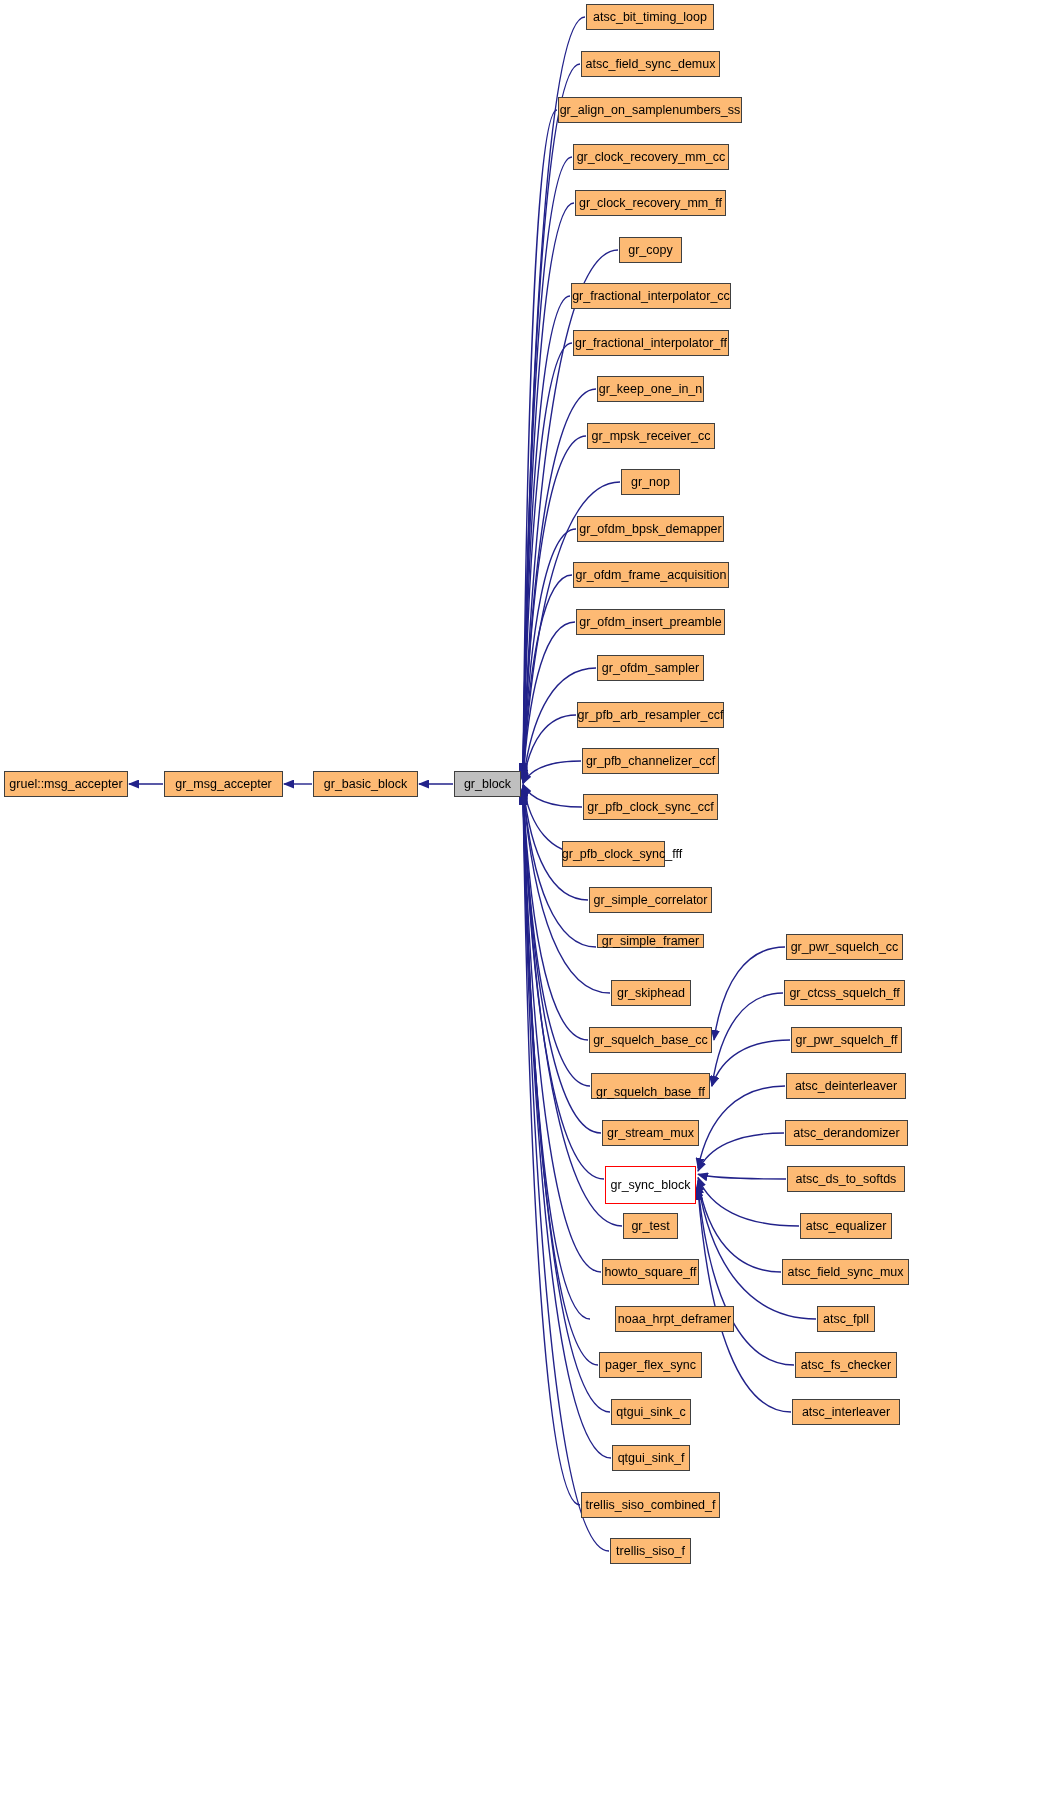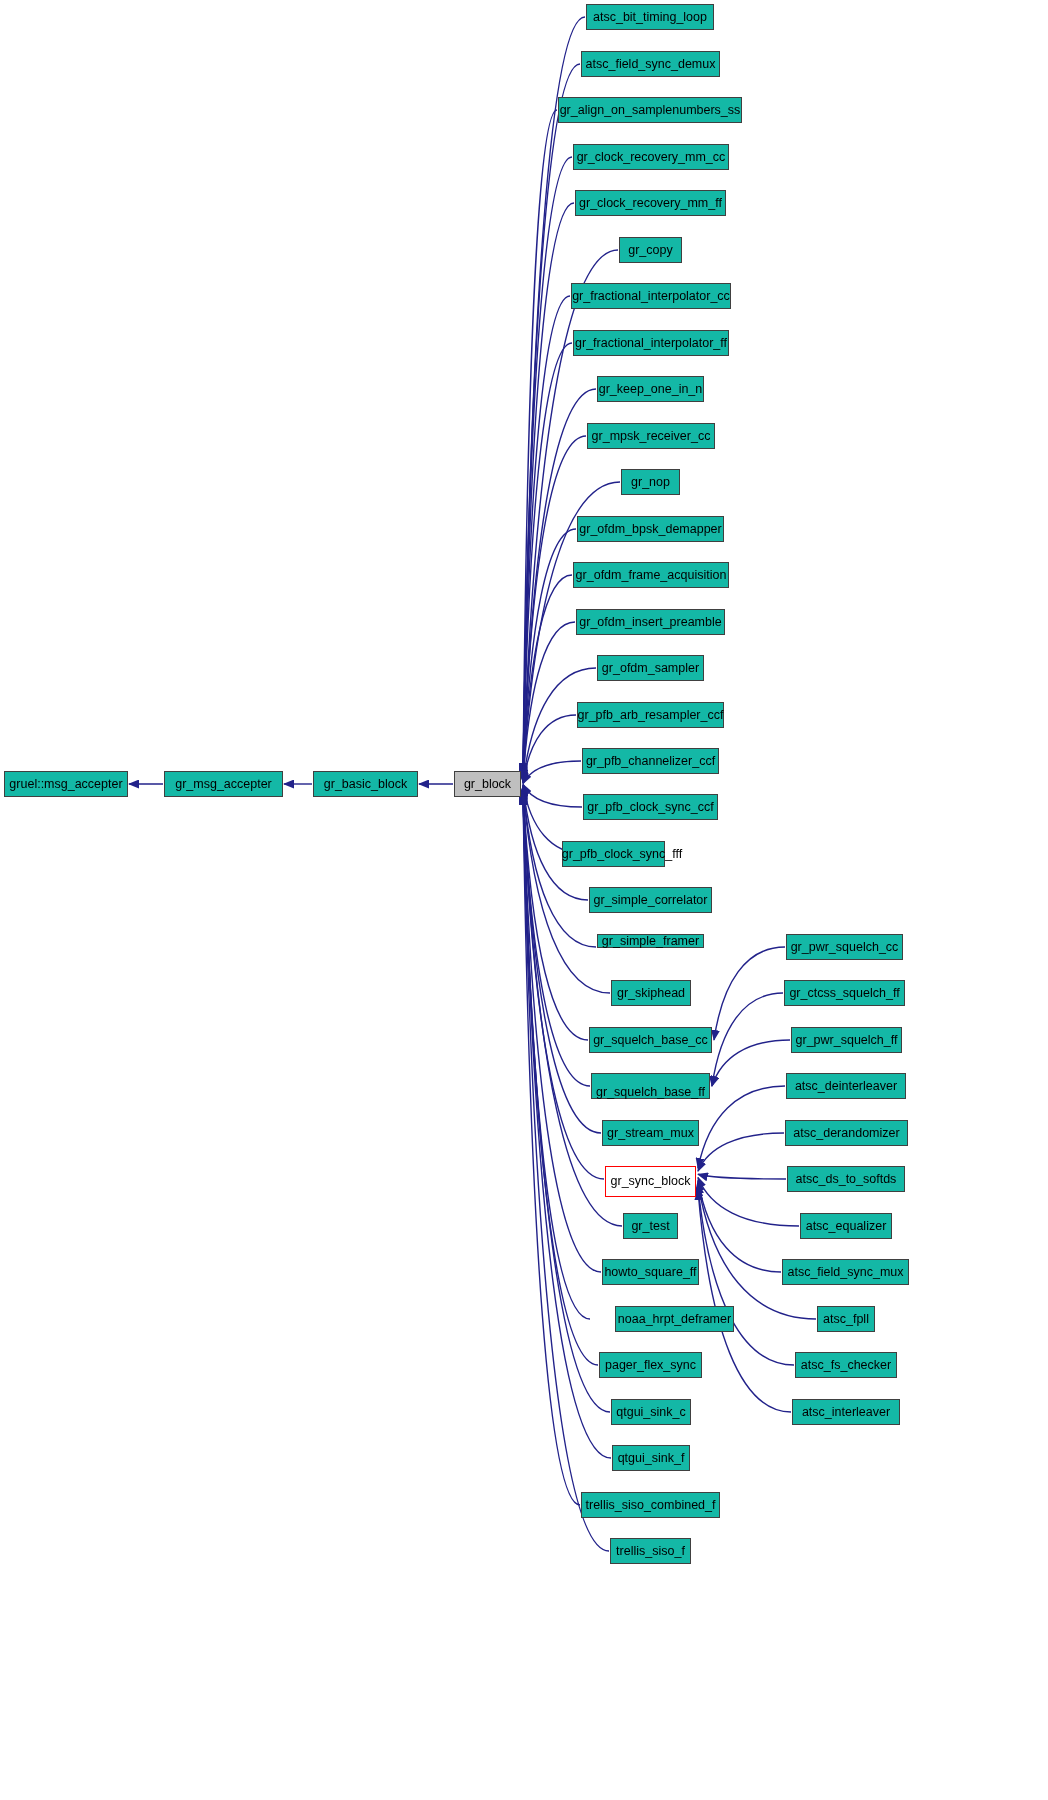--- a/index.html
+++ b/index.html
@@ -7,21 +7,21 @@
   body{
     font-family:"Liberation Sans","DejaVu Sans",sans-serif;
     width:1048px;height:1800px;position:relative;overflow:hidden;
   }
   #graph{position:absolute;left:0;top:0;width:1048px;height:1800px;}
   svg#edges{position:absolute;left:0;top:0;width:1048px;height:1800px;pointer-events:none;}
   .node{
     position:absolute;
     box-sizing:border-box;
     border:1px solid #404040;
-    background:#14b8a6;
+    background:#fdba74;
     color:#000000;
     font-size:12.5px;
     line-height:1;
     display:flex;align-items:center;justify-content:center;
     white-space:nowrap;
     height:26px;
     z-index:3;
   }
   .node.highlight{background:#bfbfbf;border-color:#404040;text-align:center;}
   .node.current{border:1px solid #ff0000;background:#ffffff;}
@@ -168,21 +168,21 @@
       </div>
       <div class="node" style="left: 589px; top: 1027px; width: 123px; height: 26px;">
         <span>gr_squelch_base_cc</span>
       </div>
       <div class="node" style="left: 591px; top: 1073px; width: 119px; height: 26px; align-items: flex-end;">
         <span>gr_squelch_base_ff</span>
       </div>
       <div class="node" style="left: 602px; top: 1120px; width: 97px; height: 26px;">
         <span>gr_stream_mux</span>
       </div>
-      <div class="node current" style="left: 605px; top: 1166px; width: 91px; height: 31px;">
+      <div class="node current" style="left: 605px; top: 1166px; width: 91px; height: 38px;">
         <span>gr_sync_block</span>
       </div>
       <div class="node" style="left: 623px; top: 1213px; width: 55px; height: 26px;">
         <span>gr_test</span>
       </div>
       <div class="node" style="left: 602px; top: 1259px; width: 97px; height: 26px;">
         <span>howto_square_ff</span>
       </div>
       <div class="node" style="left: 591px; top: 1306px; width: 119px; height: 26px; margin-left: 24px;">
         <span>noaa_hrpt_deframer</span>

